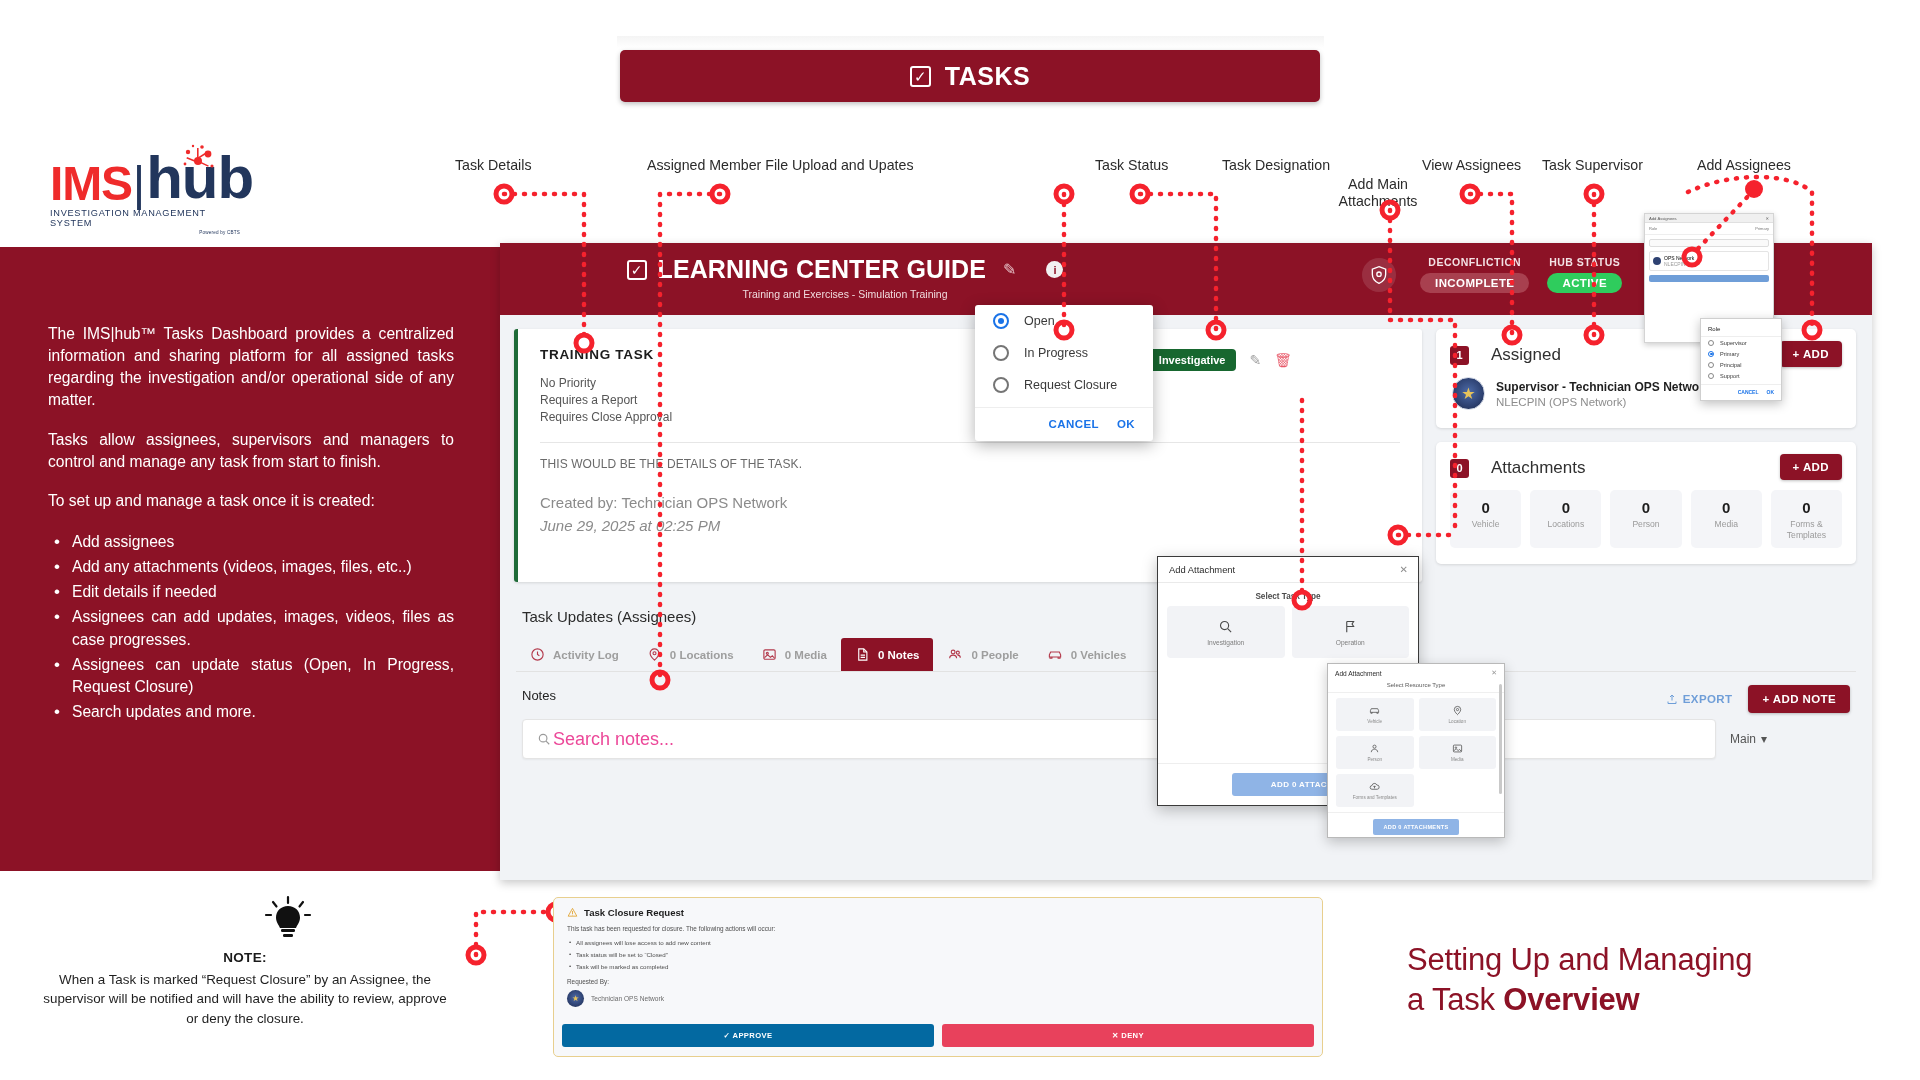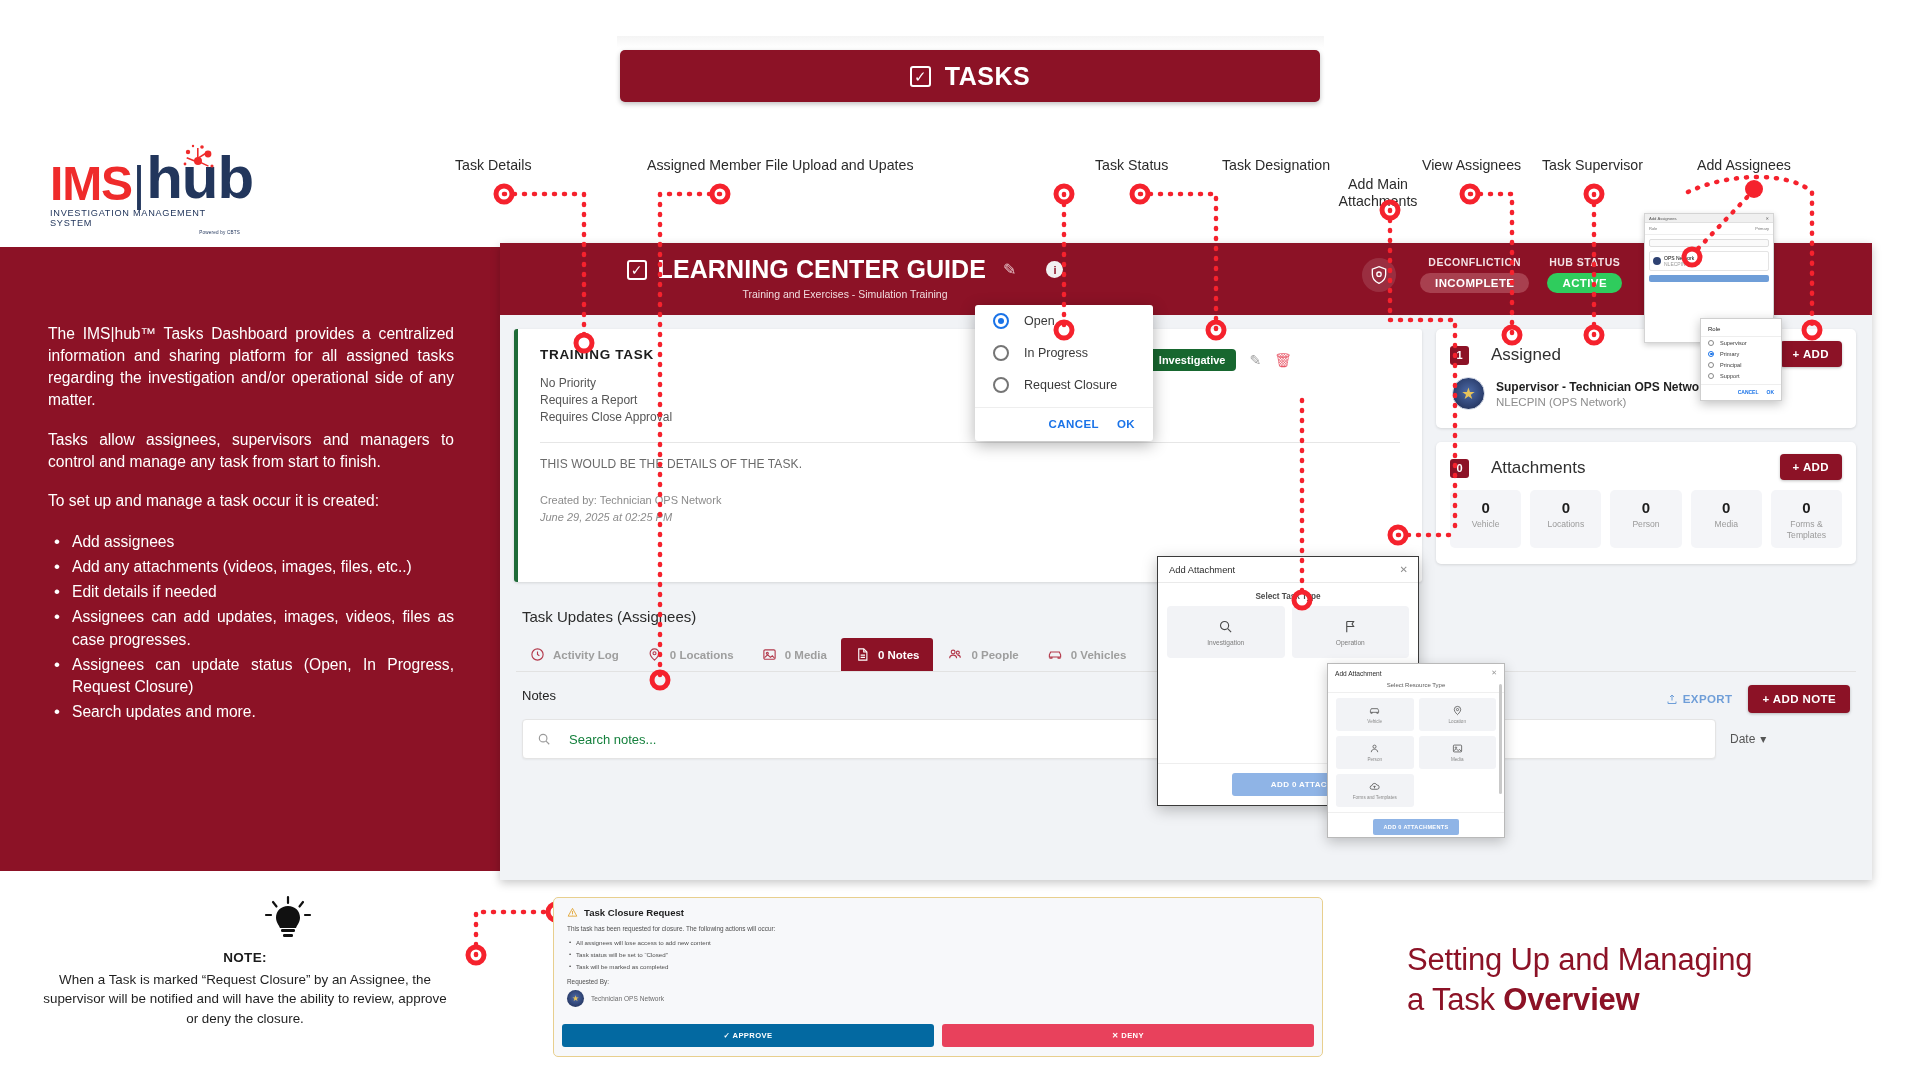--- a/index.html
+++ b/index.html
@@ -110,21 +110,21 @@
 
   #task-card {
     position: relative; height: 253px; padding: 18px 22px 0 22px;
     border-left: 4px solid #1f6b38; background: #fff;
     border-radius: 3px; box-shadow: 0 1px 3px rgba(0,0,0,.12);
   }
   #task-card h3 { font-size: 13.5px; letter-spacing: .7px; color: #1c1c1c; margin-bottom: 13px; }
   #task-card .meta { font-size: 12px; color: #565656; line-height: 1.42; }
   #task-card .divider { height: 1px; background: #e6e6e6; margin: 16px 0 14px 0; }
   #task-card .details { font-size: 12px; color: #6a6a6a; letter-spacing: .1px; }
-  #task-card .created { font-size: 11px; color: #8b8b8b; margin-top: 21px; line-height: 1.5; }
+  #task-card .created { font-size: 15px; color: #8b8b8b; margin-top: 21px; line-height: 1.5; }
   #task-card .created em { font-style: italic; }
 
   #badge-row {
     position: absolute; right: 130px; top: 20px; display: flex; align-items: center; gap: 9px;
   }
   .sbadge { padding: 5px 11px; border-radius: 4px; font-size: 11px; font-weight: bold; color: #fff; }
   .sbadge.open { background: #2fcc5d; }
   .sbadge.inv { background: #17672f; }
   .ic-pencil2 { color: #9b9b9b; font-size: 14px; margin-left: 4px; }
   .ic-trash { color: #e85a6a; font-size: 14px; margin-left: 4px; }
@@ -177,21 +177,21 @@
   #notes-actions { position: absolute; right: 22px; top: 13px; display: flex; align-items: center; gap: 16px; }
   #export-btn { color: #6f9ed8; font-size: 11.5px; font-weight: bold; letter-spacing: .4px; display: flex; align-items: center; gap: 5px; }
   #addnote-btn {
     background: #8c1226; color: #fff; font-size: 11.5px; font-weight: bold;
     letter-spacing: .4px; padding: 8px 14px; border-radius: 4px; border: none;
     box-shadow: 0 1px 3px rgba(0,0,0,.25);
   }
   #search-row { display: flex; align-items: center; padding: 6px 22px 0 22px; gap: 14px; }
   #search-box {
     flex: 1; height: 40px; background: #fff; border: 1px solid #e4e4e4; border-radius: 4px;
-    display: flex; align-items: center; padding: 0 14px; gap: 18px; color: #15803d; font-size: 13px;
+    display: flex; align-items: center; padding: 0 14px; gap: 2px; color: #ec4899; font-size: 18px;
     box-shadow: 0 1px 2px rgba(0,0,0,.05);
   }
   #sort-sel { font-size: 12px; color: #555; display: flex; align-items: center; gap: 5px; width: 120px; }
 
   
   #status-dialog {
     position: absolute; left: 975px; top: 305px; width: 178px; height: 0;
     background: #fff; box-shadow: 0 4px 16px rgba(0,0,0,.30); border-radius: 3px;
     height: auto;
   }
@@ -355,21 +355,21 @@
     <span class="bar">|</span>
     <span class="hub">hub</span>
   </div>
   <div class="sub">INVESTIGATION MANAGEMENT SYSTEM</div>
   <div class="powered">Powered by  CBTS</div>
 </div>
 
 <div id="left-panel">
   <p>The IMS|hub™ Tasks Dashboard provides a centralized information and sharing platform for all assigned tasks regarding the investigation and/or operational side of any matter.</p>
   <p>Tasks allow assignees, supervisors and  managers to control and manage any task from start to finish.</p>
-  <p class="last">To set up and manage a task occur it is created:</p>
+  <p class="last">To set up and manage a task once it is created:</p>
   <ul>
     <li>Add assignees</li>
     <li>Add any attachments (videos, images, files, etc..)</li>
     <li>Edit details if needed</li>
     <li>Assignees can add updates, images, videos, files as case progresses.</li>
     <li>Assignees can update status (Open, In Progress, Request Closure)</li>
     <li>Search updates and more.</li>
   </ul>
 </div>
 
@@ -554,21 +554,21 @@
   </div>
   <div id="search-row">
     <div id="search-box">
       <svg width="14" height="14" viewBox="0 0 24 24" fill="none" stroke="#9b9b9b" stroke-width="2">
           <circle cx="10.5" cy="10.5" r="6.5"></circle>
           <path d="M15.5 15.5L21 21"></path>
         </svg>
       <span>Search notes...</span>
     </div>
     <div id="sort-sel">
-      <span>Date</span>
+      <span>Main</span>
       <span>▾</span>
     </div>
   </div>
 </div>
 
 <div id="status-dialog">
   <div class="opt">
     <span class="radio sel"></span>
     <span>Open</span>
   </div>

